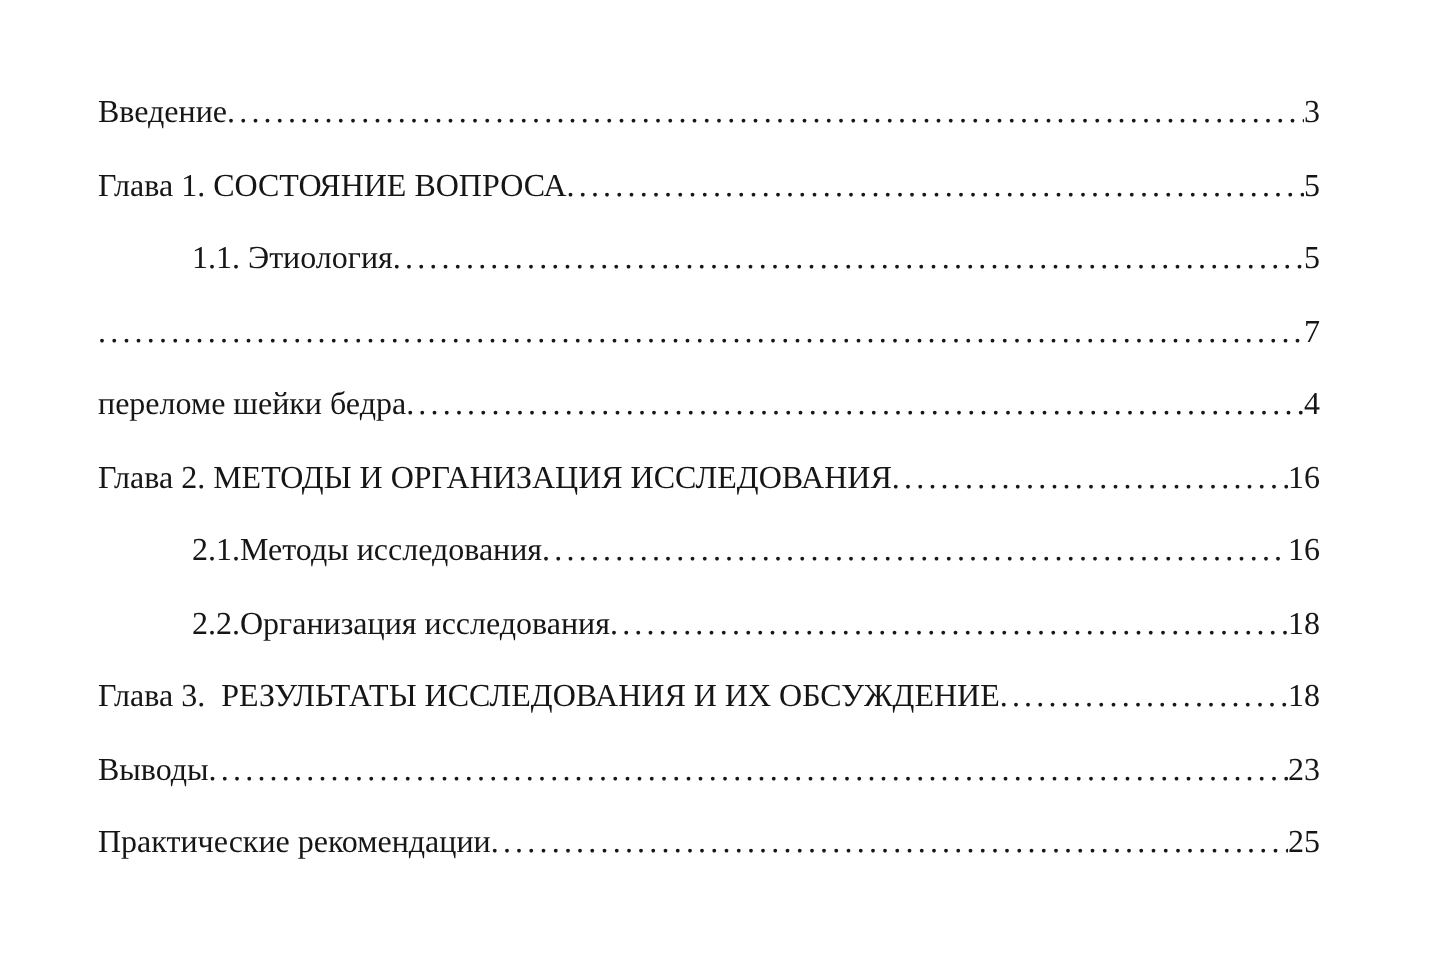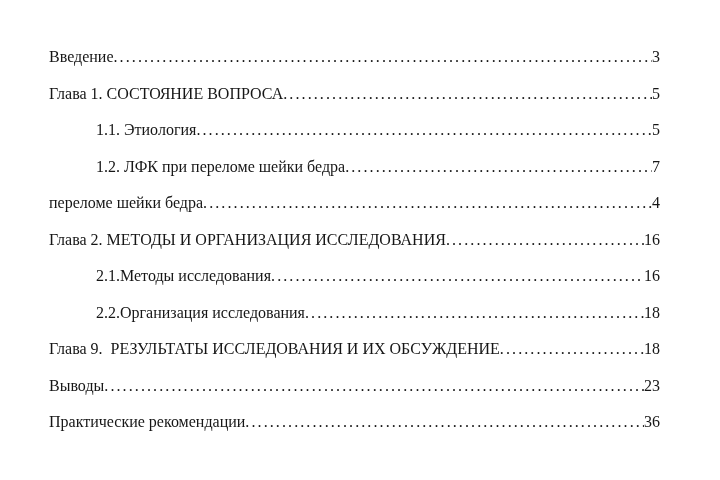--- a/index.html
+++ b/index.html
@@ -82,21 +82,20 @@
     <span class="txt">Глава 1. СОСТОЯНИЕ ВОПРОСА</span>
     <span class="dots"><span class="dotstr">........................................................................................................................................................................</span></span>
     <span class="pg">5</span>
   </div>
       <div class="row indent">
     <span class="txt">1.1. Этиология</span>
     <span class="dots"><span class="dotstr">........................................................................................................................................................................</span></span>
     <span class="pg">5</span>
   </div>
       <div class="row indent">
-    <span class="txt">1.2. ЛФК при переломе шейки бедра</span>
     <span class="dots"><span class="dotstr">........................................................................................................................................................................</span></span>
     <span class="pg">7</span>
   </div>
       <div class="row">
     <span class="txt">переломе шейки бедра</span>
     <span class="dots"><span class="dotstr">........................................................................................................................................................................</span></span>
     <span class="pg">4</span>
   </div>
       <div class="row">
     <span class="txt">Глава 2. МЕТОДЫ И ОРГАНИЗАЦИЯ ИССЛЕДОВАНИЯ</span>
@@ -107,28 +106,28 @@
     <span class="txt">2.1.Методы исследования</span>
     <span class="dots"><span class="dotstr">........................................................................................................................................................................</span></span>
     <span class="pg">16</span>
   </div>
       <div class="row indent">
     <span class="txt">2.2.Организация исследования</span>
     <span class="dots"><span class="dotstr">........................................................................................................................................................................</span></span>
     <span class="pg">18</span>
   </div>
       <div class="row">
-    <span class="txt">Глава 9.  РЕЗУЛЬТАТЫ ИССЛЕДОВАНИЯ И ИХ ОБСУЖДЕНИЕ</span>
+    <span class="txt">Глава 3.  РЕЗУЛЬТАТЫ ИССЛЕДОВАНИЯ И ИХ ОБСУЖДЕНИЕ</span>
     <span class="dots"><span class="dotstr">........................................................................................................................................................................</span></span>
     <span class="pg">18</span>
   </div>
       <div class="row">
     <span class="txt">Выводы</span>
     <span class="dots"><span class="dotstr">........................................................................................................................................................................</span></span>
     <span class="pg">23</span>
   </div>
       <div class="row">
     <span class="txt">Практические рекомендации</span>
     <span class="dots"><span class="dotstr">........................................................................................................................................................................</span></span>
-    <span class="pg">36</span>
+    <span class="pg">25</span>
   </div>
     </div>
 </div>
 
 </body></html>

